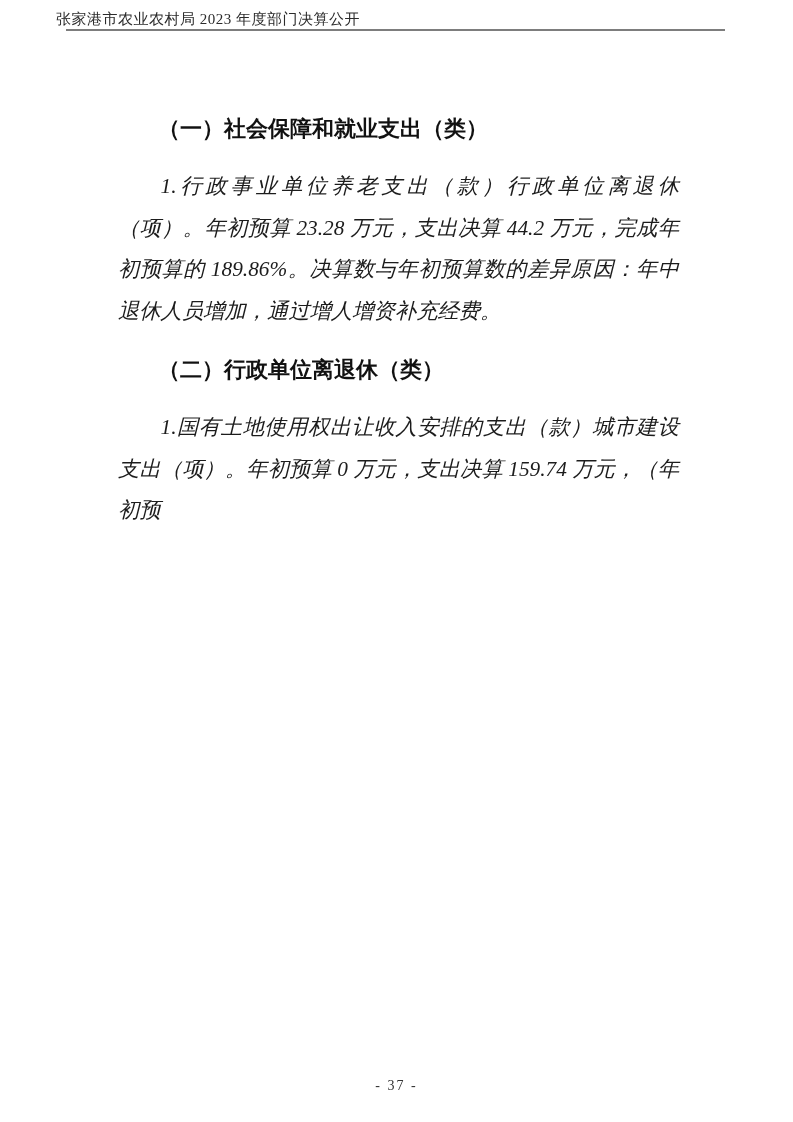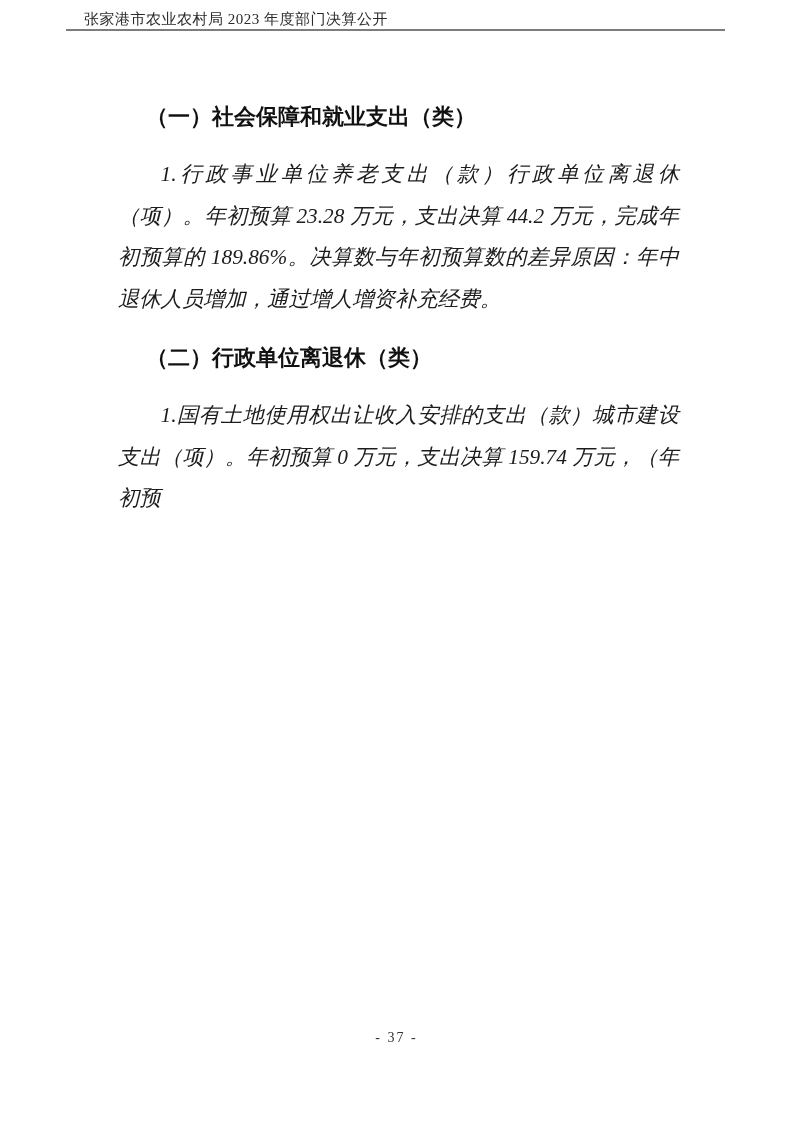--- a/index.html
+++ b/index.html
@@ -12,21 +12,21 @@
     width: 793px;
     height: 1122px;
     background: #ffffff;
     overflow: hidden;
     font-family: "Liberation Serif", "DejaVu Serif", serif;
   }
   
   .header-title {
     position: absolute;
     top: 10px;
-    left: 84px;
+    left: 56px;
     font-size: 15px;
     line-height: 19px;
     letter-spacing: 0.5px;
     color: #2b2b2b;
     white-space: nowrap;
   }
   .header-rule {
     position: absolute;
     top: 29px;
     left: 66px;
@@ -45,32 +45,32 @@
     color: #1c1c1c;
     text-align: justify;
     text-justify: inter-character;
   }
   .doc-body p {
     margin: 16px;
     text-indent: 2em;
     font-style: italic;
   }
   .section-heading {
-    margin: 0;
+    margin: 12px;
     text-indent: 2em;
     font-size: 22px;
     font-weight: 700;
     line-height: 41.8px;
     font-family: "Liberation Sans", "DejaVu Sans", sans-serif;
     color: #111111;
   }
   
   .footer {
     position: absolute;
-    top: 1030px;
+    top: 1078px;
     left: 0;
     width: 100%;
     text-align: center;
     font-size: 14px;
     letter-spacing: 2px;
     color: #333333;
   }
 </style>
 </head>
 <body>

